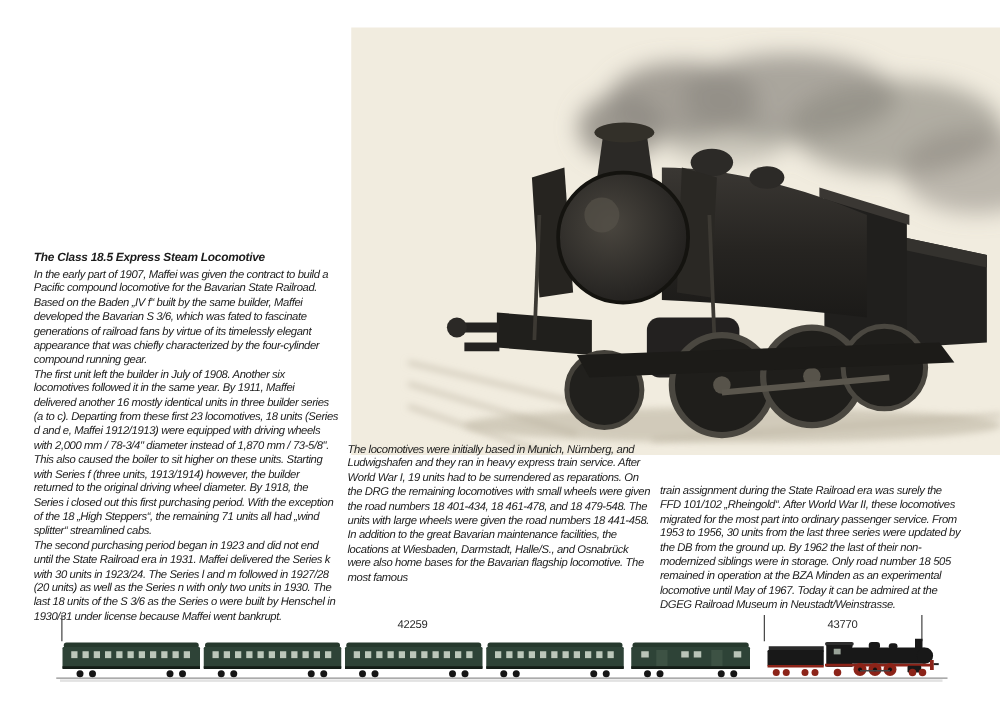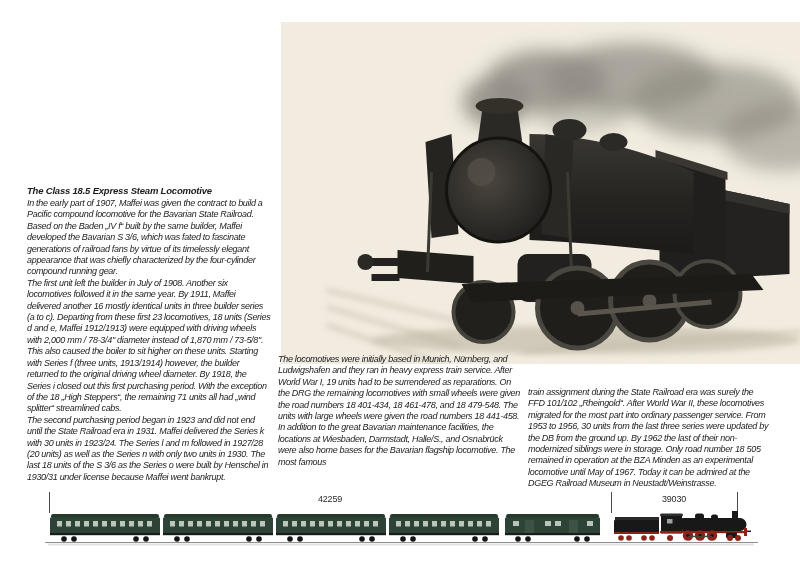--- a/index.html
+++ b/index.html
@@ -17,21 +17,21 @@
     position:absolute;right:14px;bottom:9px;
     font-size:8px;font-weight:600;color:#6a665c;letter-spacing:0.2px;
   }
   
   .col{
     position:absolute;width:244px;
     font-style:italic;font-size:9px;line-height:11.4px;letter-spacing:-0.3px;
     color:#1b1b1b;text-align:left;
   }
   .col p{margin:0 0 0 0;}
-  .col1{left:27px;top:185px;}
+  .col1{left:27px;top:201px;}
   .col2{left:278px;top:354px;}
   .col3{left:528px;top:387px;}
   .heading{
     font-weight:bold;font-size:9.5px;line-height:12px;margin:0 0 1px 0;
     letter-spacing:-0.2px;
   }
   
   .model-row{position:absolute;left:0;top:0;width:644px;height:579px;pointer-events:none;}
   .tick{position:absolute;top:492px;width:1px;height:21px;background:#4a4a4a;}
   .tick.t1{left:49px;}
@@ -153,21 +153,21 @@
 
 <section class="col col3">
   <p>train assignment during the State Railroad era was surely the FFD 101/102 „Rheingold“. After World War II, these locomotives migrated for the most part into ordinary passenger service. From 1953 to 1956, 30 units from the last three series were updated by the DB from the ground up. By 1962 the last of their non-modernized siblings were in storage. Only road number 18 505 remained in operation at the BZA Minden as an experimental locomotive until May of 1967. Today it can be admired at the DGEG Railroad Museum in Neustadt/Weinstrasse.</p>
 </section>
 
 <div class="model-row">
   <div class="tick t1"></div>
   <div class="tick t2"></div>
   <div class="tick t3"></div>
   <div class="prod-label prod-car-set">42259</div>
-  <div class="prod-label prod-loco">39030</div>
+  <div class="prod-label prod-loco">43770</div>
 
   <div class="train-art">
     <svg viewBox="0 0 720 46" aria-hidden="true">
 
       <line x1="5" y1="33.5" x2="718" y2="33.5" stroke="#8f8f8f" stroke-width="1"></line>
       <rect x="8" y="34.5" width="706" height="2" fill="#e2e2e2"></rect>
 
       <g fill="#2e4337">
         <g transform="translate(10,0)">
           <rect x="1" y="5" width="108" height="4.5" rx="2.2" fill="#26392d"></rect>

